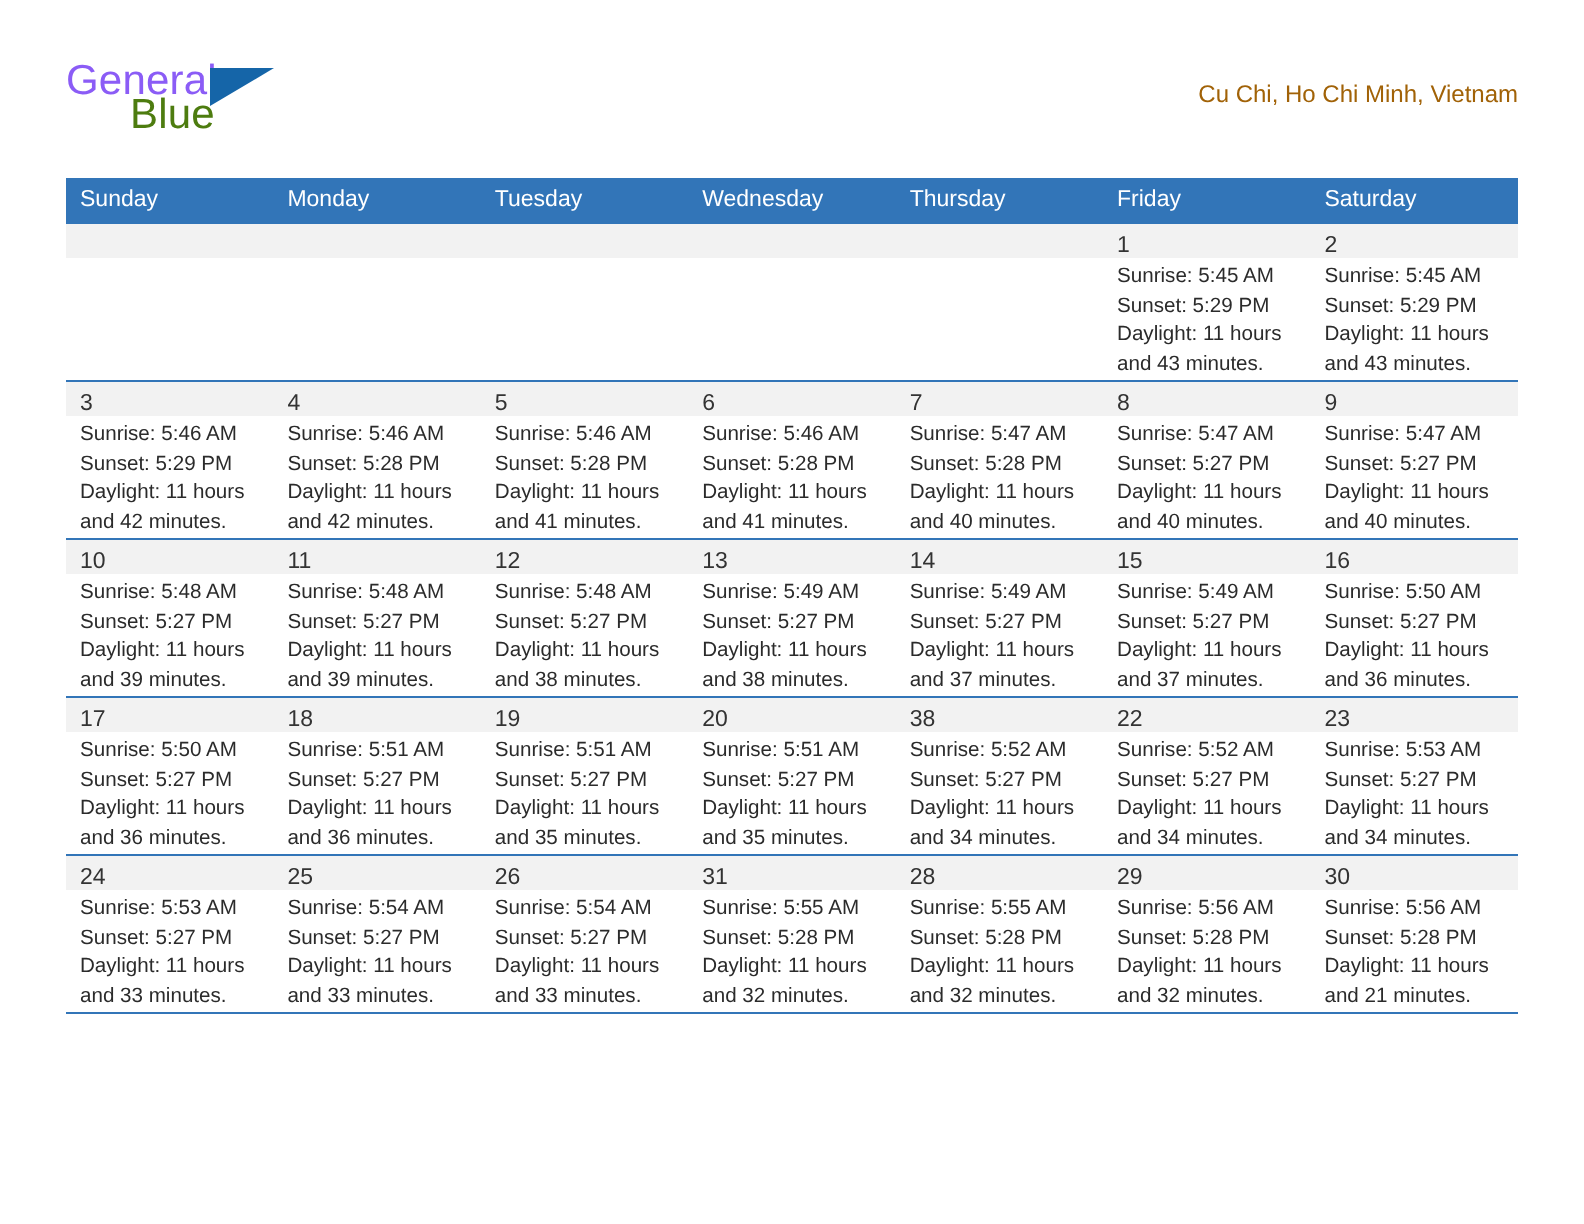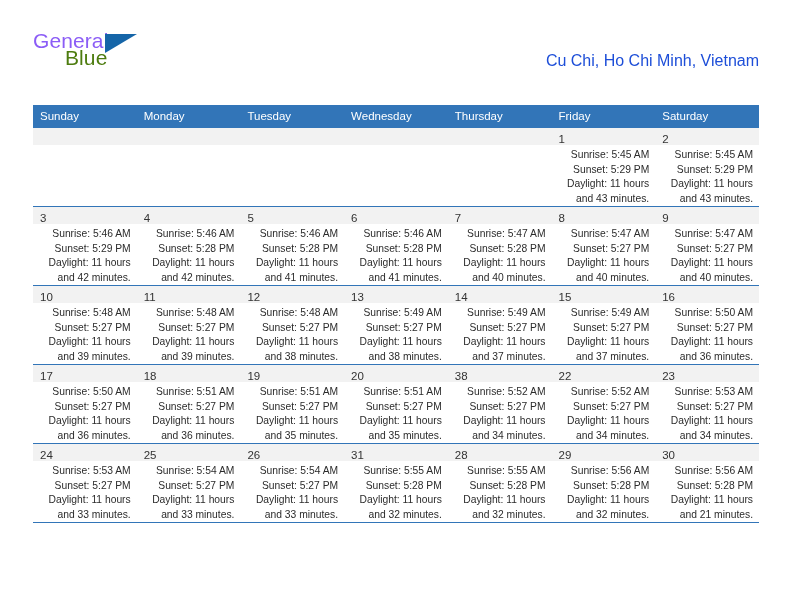--- a/index.html
+++ b/index.html
@@ -68,33 +68,33 @@
     padding-top: 0px;
   }
   .cal-title {
     font-size: 26px;
     font-weight: normal;
     color: #2e2e2e;
     line-height: 32px;
     white-space: nowrap;
   }
   .cal-subtitle {
-    font-size: 16px;
-    color: #1d4ed8;
+    font-size: 12px;
+    color: #a16207;
     line-height: 20px;
-    margin-top: 23px;
+    margin-top: 9px;
     white-space: nowrap;
   }
 
   
   .calendar {
     width: 726px;
     border-collapse: collapse;
     table-layout: fixed;
-    margin-top: 33px;
+    margin-top: 17px;
   }
   .calendar th {
     background: #3275b8;
     color: #ffffff;
     font-size: 11.5px;
     font-weight: normal;
     text-align: left;
     padding: 5px 0 6px 7px;
     height: 12px;
     border: none;
@@ -117,21 +117,20 @@
     padding: 1px 0 0 7px;
     box-sizing: border-box;
   }
   .daynum {
     font-size: 11.5px;
     color: #333333;
     line-height: 15px;
   }
   .cell-body {
     padding: 3px 6px 0 7px;
-    text-align: right;
   }
   .cell-line {
     font-size: 10.3px;
     line-height: 14.6px;
     color: #2b2b2b;
     white-space: nowrap;
   }
   .cell.empty .daynum-band { background: #f2f2f2; }
 </style>
 </head>

